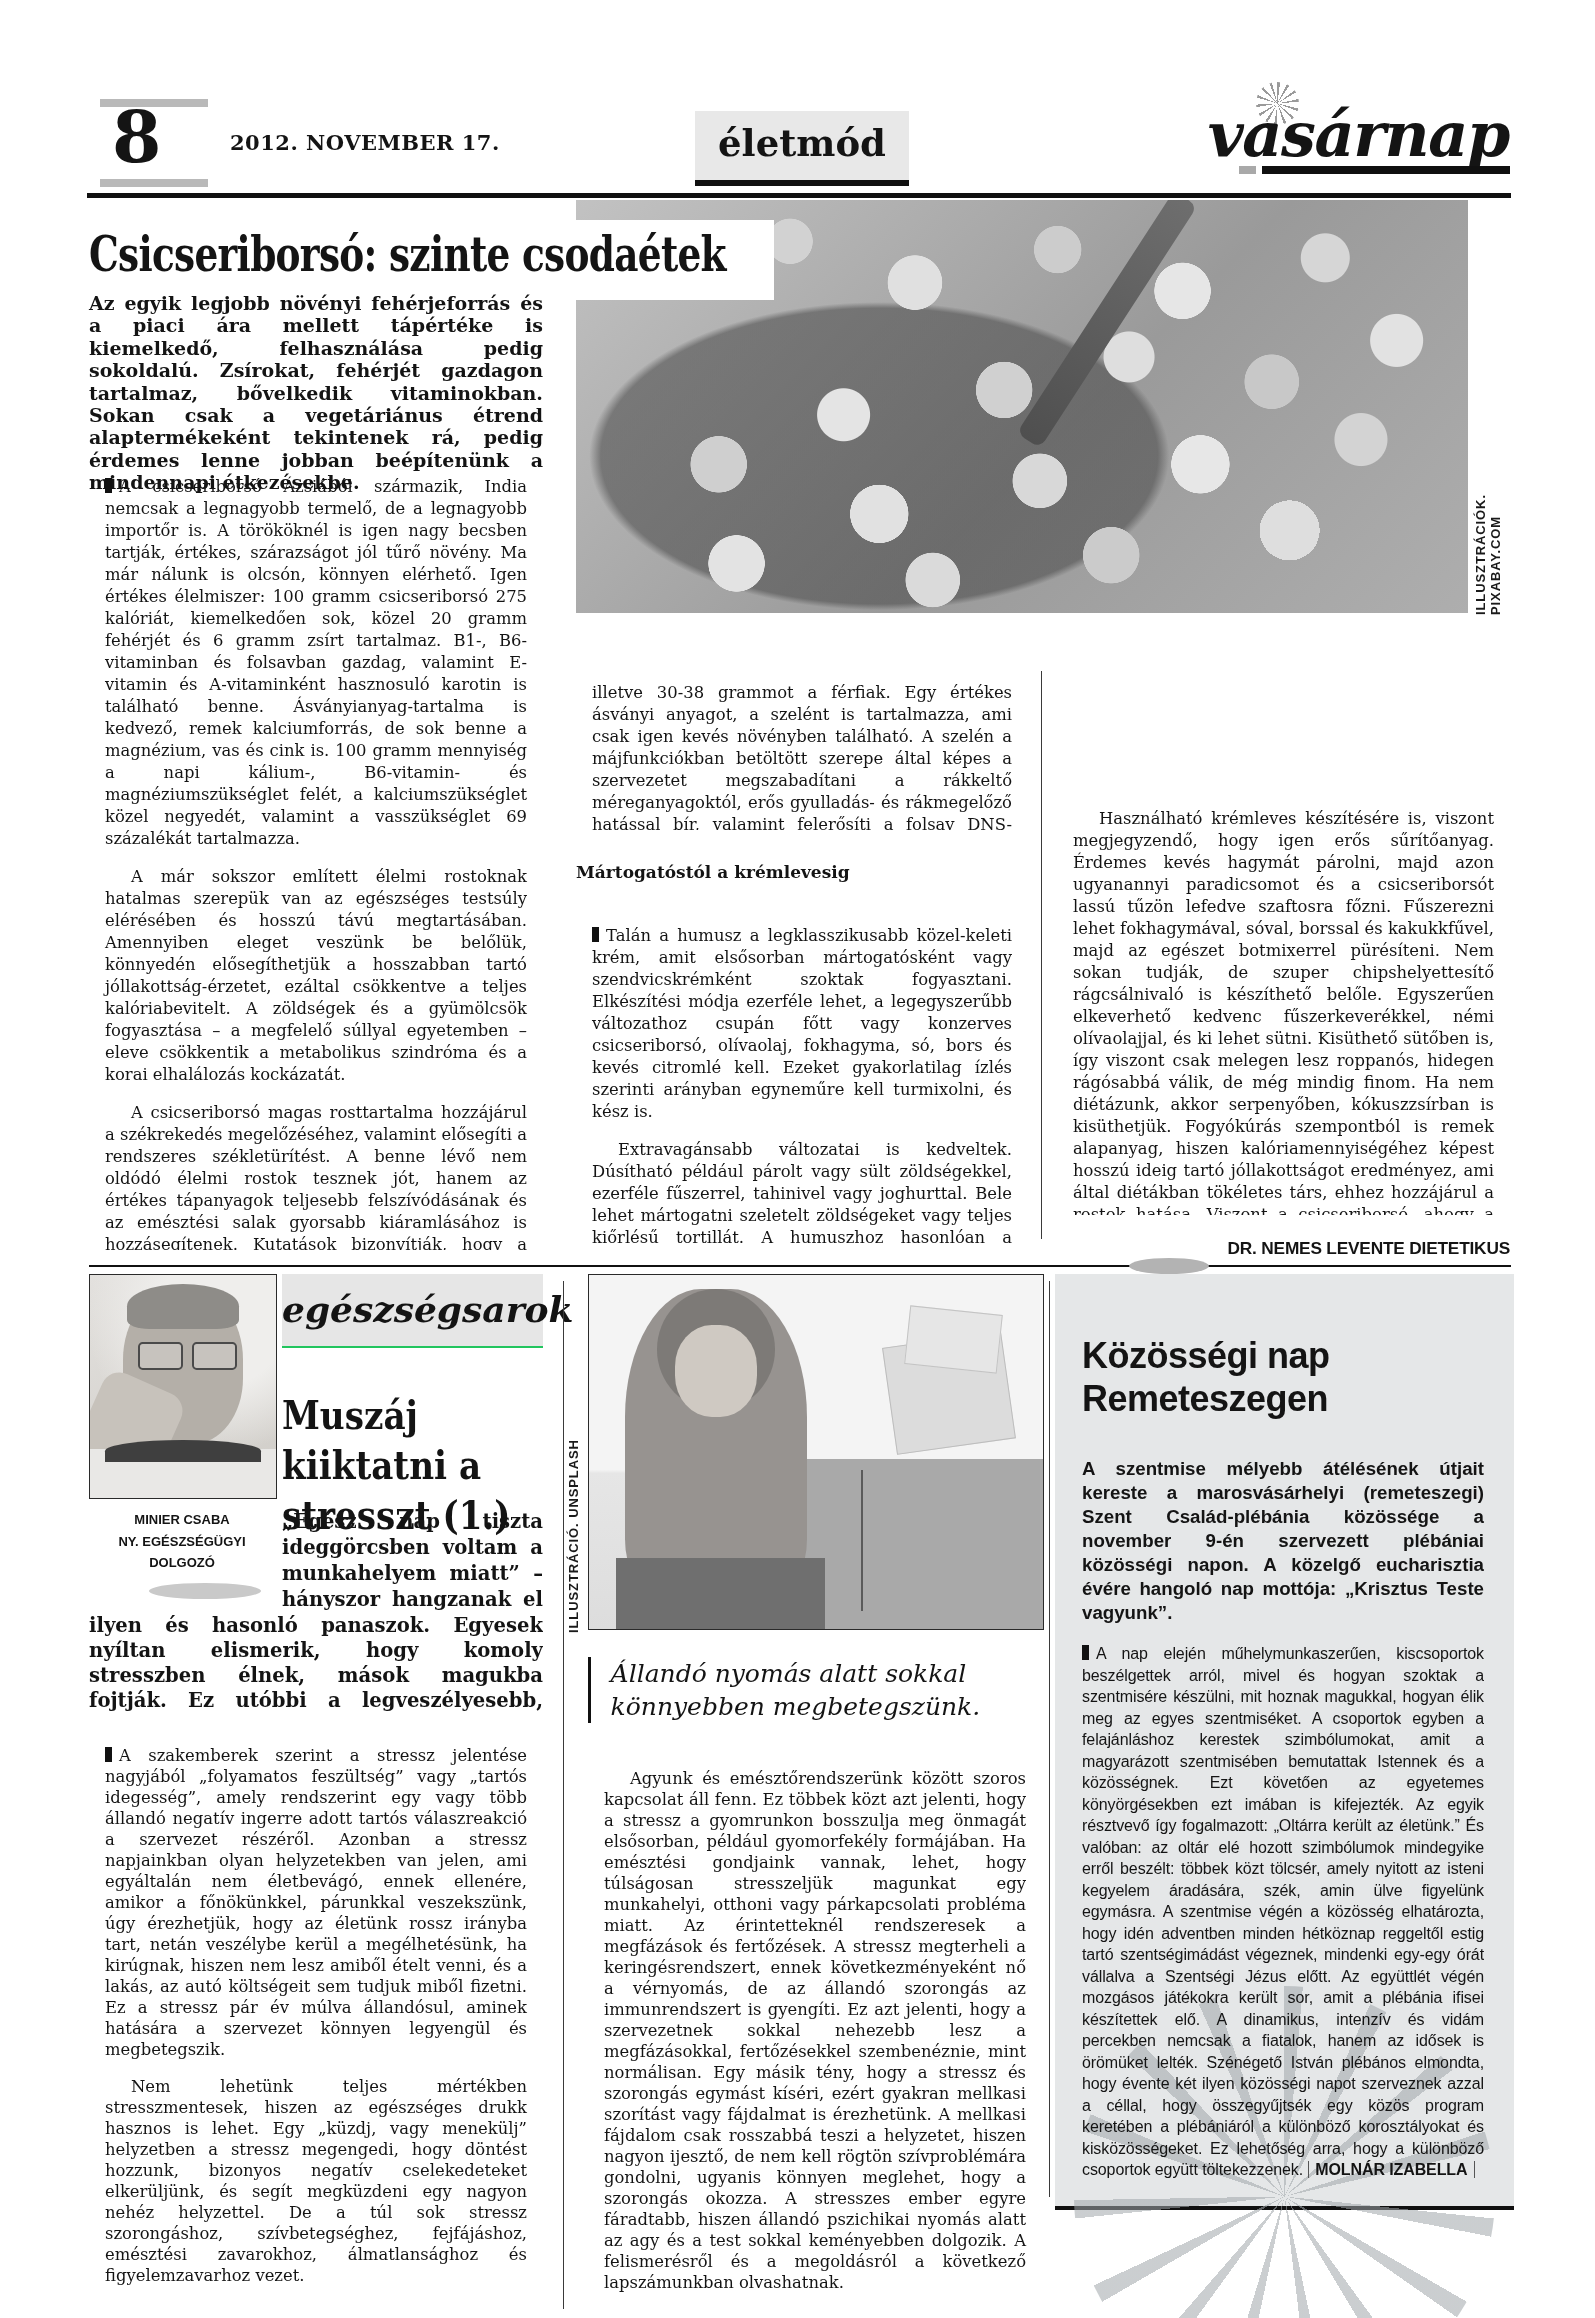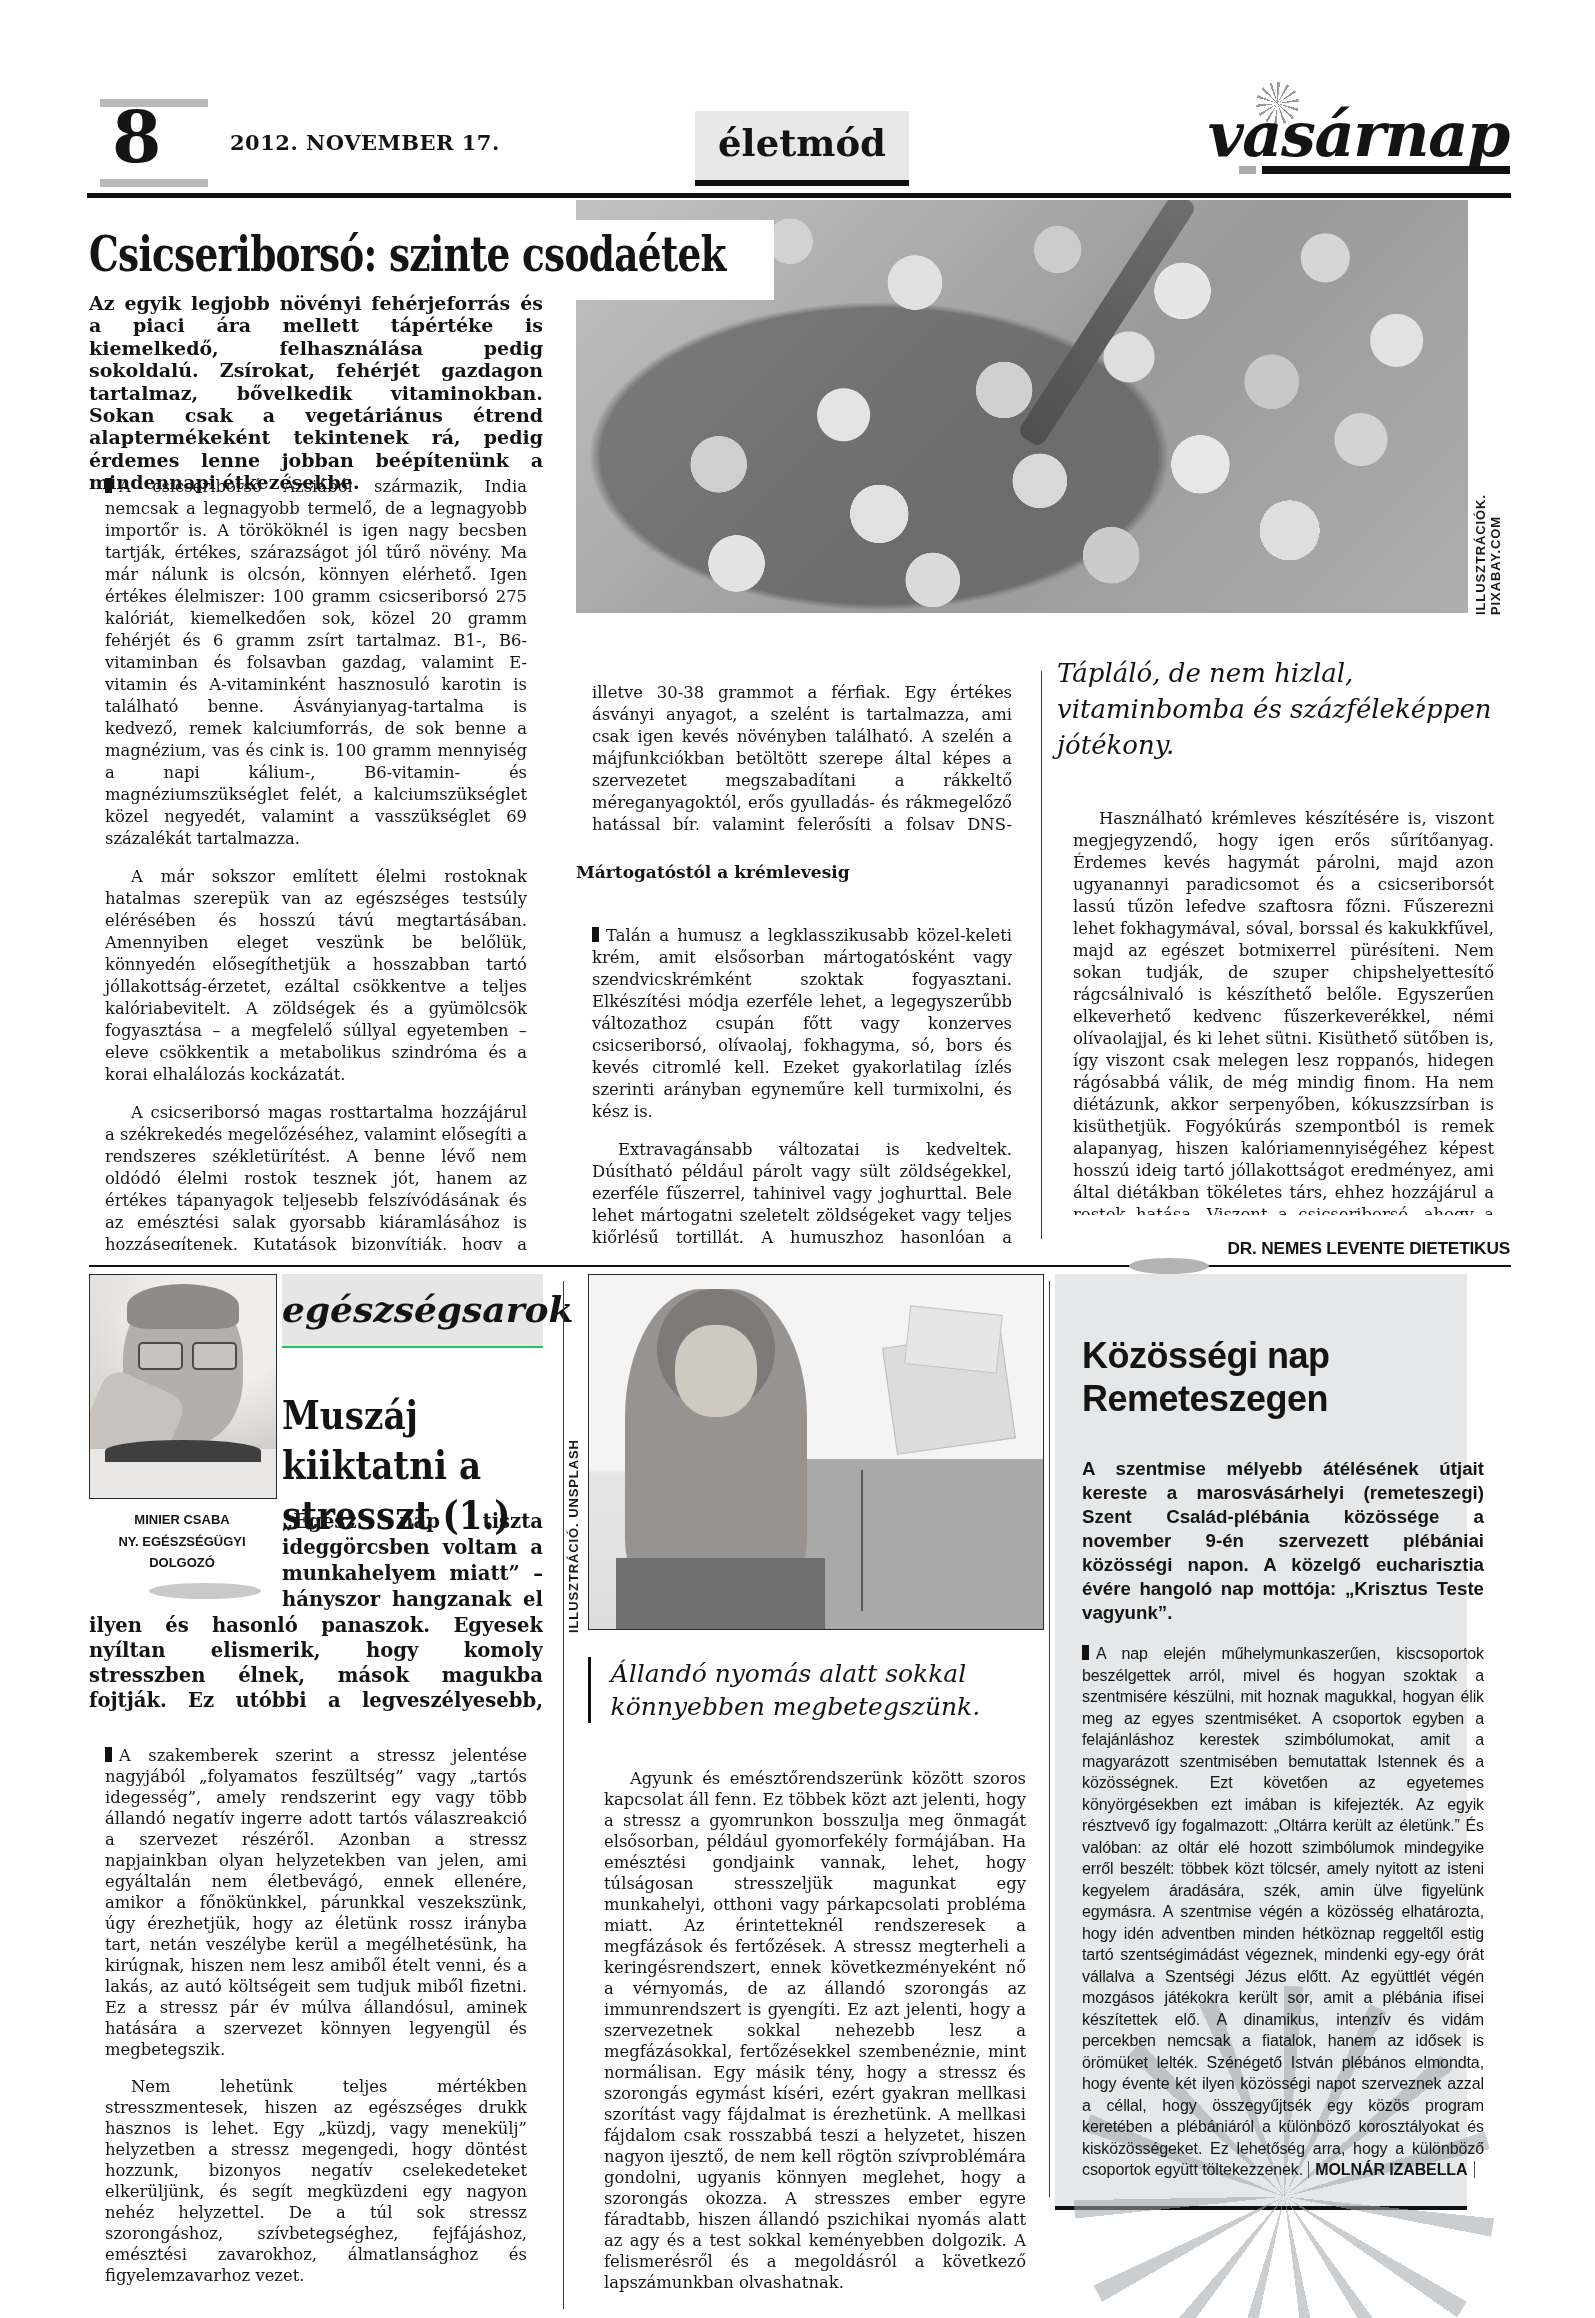--- a/index.html
+++ b/index.html
@@ -122,21 +122,20 @@
     <p>illetve 30-38 grammot a férfiak. Egy értékes ásványi anyagot, a szelént is tartalmazza, ami csak igen kevés növényben található. A szelén a májfunkciókban betöltött szerepe által képes a szervezetet megszabadítani a rákkeltő méreganyagoktól, erős gyulladás- és rákmegelőző hatással bír, valamint felerősíti a folsav DNS-regenerációs képességét, ami szintén kulcsfontosságú a rákmegelőzésben.</p>
   </div>
   <div class="abs subhead serif" style="left:576px;top:862px;width:452px;">Mártogatóstól a krémlevesig</div>
   <div class="abs bodytext just" style="left:576px;top:909px;width:452px;height:334px;overflow:hidden;">
     <p><span class="pmark"></span><span>Talán a humusz a legklasszikusabb közel-keleti krém, amit elsősorban mártogatósként vagy szendvicskrémként szoktak fogyasztani. Elkészítési módja ezerféle lehet, a legegyszerűbb változathoz csupán főtt vagy konzerves csicseriborsó, olívaolaj, fokhagyma, só, bors és kevés citromlé kell. Ezeket gyakorlatilag ízlés szerinti arányban egyneműre kell turmixolni, és kész is.</span></p>
     <p class="ind">Extravagánsabb változatai is kedveltek. Dúsítható például párolt vagy sült zöldségekkel, ezerféle fűszerrel, tahinivel vagy joghurttal. Bele lehet mártogatni szeletelt zöldségeket vagy teljes kiőrlésű tortillát. A humuszhoz hasonlóan a csicseriborsó fogyasztható avokádóval is ugyanilyen mártás formájában. A legjobb, ha csak az avokádót krémesítjük össze kókusztejszínnel vagy görög joghurttal és egyféle quacamoleként ízesítjük, ehhez keverjük a puha</p>
   </div>
 
   <div class="abs colrule" style="left:1041px;top:671px;height:568px;"></div>
 
-  <div class="abs pullquote serif" style="left:1057px;top:655px;width:460px;">Tápláló, de nem hizlal, vitaminbomba és százféleképpen jótékony.</div>
   <div class="abs bodytext just" style="left:1057px;top:792px;width:453px;height:423px;overflow:hidden;">
     <p class="ind">Használható krémleves készítésére is, viszont megjegyzendő, hogy igen erős sűrítőanyag. Érdemes kevés hagymát párolni, majd azon ugyanannyi paradicsomot és a csicseriborsót lassú tűzön lefedve szaftosra főzni. Fűszerezni lehet fokhagymával, sóval, borssal és kakukkfűvel, majd az egészet botmixerrel pürésíteni. Nem sokan tudják, de szuper chipshelyettesítő rágcsálnivaló is készíthető belőle. Egyszerűen elkeverhető kedvenc fűszerkeverékkel, némi olívaolajjal, és ki lehet sütni. Kisüthető sütőben is, így viszont csak melegen lesz roppanós, hidegen rágósabbá válik, de még mindig finom. Ha nem diétázunk, akkor serpenyőben, kókuszzsírban is kisüthetjük. Fogyókúrás szempontból is remek alapanyag, hiszen kalóriamennyiségéhez képest hosszú ideig tartó jóllakottságot eredményez, ami által diétákban tökéletes társ, ehhez hozzájárul a rostok hatása. Viszont a csicseriborsó, ahogy a hüvelyesek általában, puffadást okozhat, ezért kerüljük a késő esti órákban.</p>
   </div>
   <div class="abs bylinemain" style="left:1057px;top:1238px;width:453px;">DR. NEMES LEVENTE DIETETIKUS</div>
 
   <div class="abs sep-line" style="left:89px;top:1265px;width:1422px;"></div>
   <div class="abs sep-oval" style="left:1129px;top:1258px;width:80px;height:16px;"></div>
 
   <div class="abs photo ph-border" style="left:89px;top:1274px;width:186px;height:223px;background:radial-gradient(circle at 70% 20%, #efeeec 0 30%, rgba(0,0,0,0) 60%),linear-gradient(160deg,#e3e1de,#cfccc7);">
     <div class="abs" style="left:18%;top:6%;width:64%;height:70%;background:#b4afa8;border-radius:46% 46% 42% 42%;"></div>
@@ -182,21 +181,21 @@
     <div class="abs" style="left:6%;top:80%;width:46%;height:20%;background:#6f6f6f;"></div>
   </div>
 
   <div class="abs midcap serif" style="left:588px;top:1657px;width:421px;">Állandó nyomás alatt sokkal könnyebben megbetegszünk.</div>
 
   <div class="abs bodytext2 just" style="left:588px;top:1752px;width:454px;height:561px;overflow:hidden;">
     <p class="ind">Agyunk és emésztőrendszerünk között szoros kapcsolat áll fenn. Ez többek közt azt jelenti, hogy a stressz a gyomrunkon bosszulja meg önmagát elsősorban, például gyomorfekély formájában. Ha emésztési gondjaink vannak, lehet, hogy túlságosan stresszeljük magunkat egy munkahelyi, otthoni vagy párkapcsolati probléma miatt. Az érintetteknél rendszeresek a megfázások és fertőzések. A stressz megterheli a keringésrendszert, ennek következményeként nő a vérnyomás, de az állandó szorongás az immunrendszert is gyengíti. Ez azt jelenti, hogy a szervezetnek sokkal nehezebb lesz a megfázásokkal, fertőzésekkel szembenéznie, mint normálisan. Egy másik tény, hogy a stressz és szorongás egymást kíséri, ezért gyakran mellkasi szorítást vagy fájdalmat is érezhetünk. A mellkasi fájdalom csak rosszabbá teszi a helyzetet, hiszen nagyon ijesztő, de nem kell rögtön szívproblémára gondolni, ugyanis könnyen meglehet, hogy a szorongás okozza. A stresszes ember egyre fáradtabb, hiszen állandó pszichikai nyomás alatt az agy és a test sokkal keményebben dolgozik. A felismerésről és a megoldásról a következő lapszámunkban olvashatnak.</p>
   </div>
 
   <div class="abs colrule" style="left:1049px;top:1281px;height:916px;"></div>
-  <div class="abs combox sans" style="left:1055px;top:1274px;width:412px;height:932px;">
+  <div class="abs combox sans" style="left:1055px;top:1274px;width:459px;height:932px;">
     <div class="wm" style="left:18.7px;bottom:-201px;width:421px;height:421px;"></div>
     <div class="abs comtitle" style="left:27px;top:60px;width:402px;">Közösségi nap Remeteszegen</div>
     <div class="abs comlead just" style="left:27px;top:183px;width:402px;">A szentmise mélyebb átélésének útjait kereste a marosvásárhelyi (remeteszegi) Szent Család-plébánia közössége a november 9-én szervezett plébániai közösségi napon. A közelgő eucharisztia évére hangoló nap mottója: „Krisztus Teste vagyunk”.</div>
     <div class="abs combody just" style="left:27px;top:369px;width:402px;height:542px;overflow:hidden;">
       <span class="pmark"></span><span>A nap elején műhelymunkaszerűen, kiscsoportok beszélgettek arról, mivel és hogyan szoktak a szentmisére készülni, mit hoznak magukkal, hogyan élik meg az egyes szentmiséket. A csoportok egyben a felajánláshoz kerestek szimbólumokat, amit a magyarázott szentmisében bemutattak Istennek és a közösségnek. Ezt követően az egyetemes könyörgésekben ezt imában is kifejezték. Az egyik résztvevő így fogalmazott: „Oltárra került az életünk.” És valóban: az oltár elé hozott szimbólumok mindegyike erről beszélt: többek közt tölcsér, amely nyitott az isteni kegyelem áradására, szék, amin ülve figyelünk egymásra. A szentmise végén a közösség elhatározta, hogy idén adventben minden hétköznap reggeltől estig tartó szentségimádást végeznek, mindenki egy-egy órát vállalva a Szentségi Jézus előtt. Az együttlét végén mozgásos játékokra került sor, amit a plébánia ifisei készítettek elő. A dinamikus, intenzív és vidám percekben nemcsak a fiatalok, hanem az idősek is örömüket lelték. Szénégető István plébános elmondta, hogy évente két ilyen közösségi napot szerveznek azzal a céllal, hogy összegyűjtsék egy közös program keretében a plébániáról a különböző korosztályokat és kisközösségeket. Ez lehetőség arra, hogy a különböző csoportok együtt töltekezzenek.</span><span class="combyline">MOLNÁR IZABELLA</span>
     </div>
   </div>
 
 </div>
 

